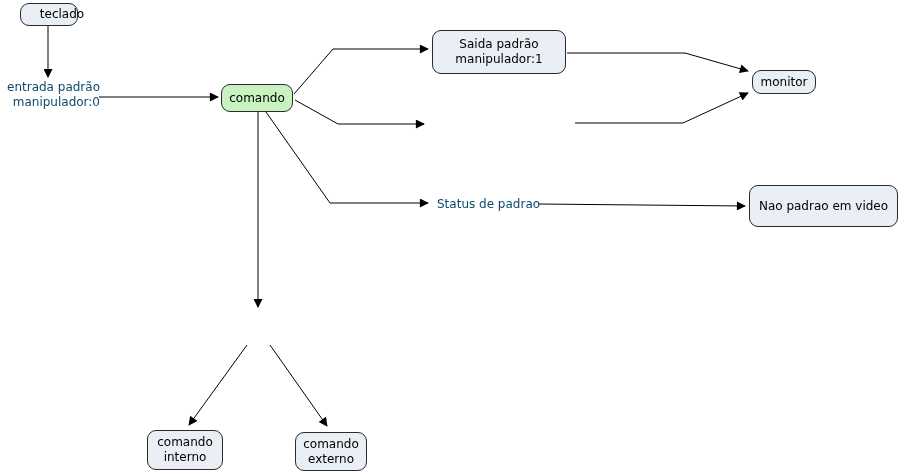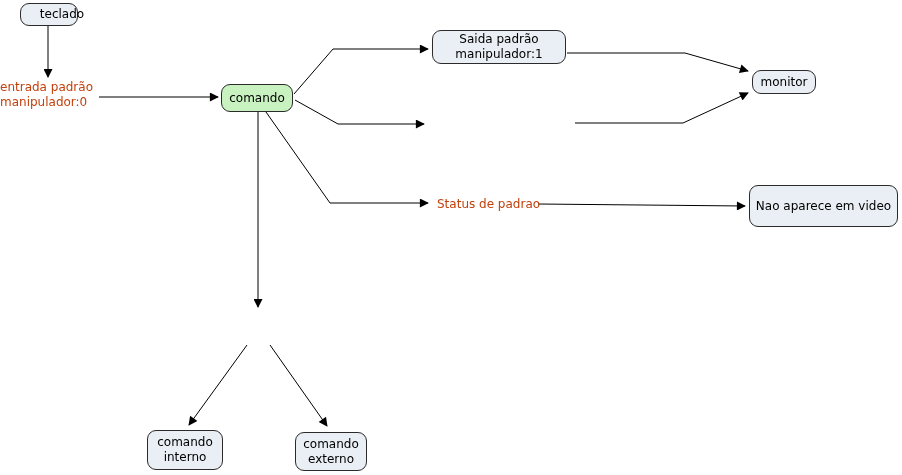--- a/index.html
+++ b/index.html
@@ -41,22 +41,22 @@
     padding: 1px 4px;
   }
   .node.green {
     background: var(--highlight-fill, #c8f2c0);
   }
   .link-label {
     position: absolute;
     z-index: 2;
     font-size: 12px;
     line-height: 15px;
-    color: #c2410c;
-    text-align: left;
+    color: #0c4a6e;
+    text-align: right;
     white-space: pre-line;
   }
   .nowrap { white-space: nowrap; }
   polyline {
     fill: none;
     stroke: var(--line, #000000);
     stroke-width: 1;
   }
 </style>
 </head>
@@ -84,29 +84,29 @@
     <polyline points="270,345 327,426" marker-end="url(#arr)"></polyline>
   </svg>
 
   <div class="node" style="left:20px; top:3px; width:58px; height:23px;padding-left:30px;">teclado</div>
 
   <div class="link-label" style="left:0px; top:80px; width:100px;">entrada padrão
 manipulador:0</div>
 
   <div class="node green" style="left:221px; top:84px; width:72px; height:28px;">comando</div>
 
-  <div class="node" style="left:432px; top:30px; width:134px; height:34px;">Saida padrão
+  <div class="node" style="left:432px; top:30px; width:134px; height:44px;">Saida padrão
 manipulador:1</div>
 
 
   <div class="node" style="left:752px; top:70px; width:64px; height:24px;text-align:center;">monitor</div>
 
   <div class="link-label nowrap" style="left:437px; top:197px;">Status de padrao</div>
 
-  <div class="node" style="left:749px; top:185px; width:149px; height:42px;">Nao aparece em video</div>
+  <div class="node" style="left:749px; top:185px; width:149px; height:42px;">Nao padrao em video</div>
 
 
   <div class="node" style="left:147px; top:430px; width:76px; height:40px;">comando
 interno</div>
 
   <div class="node" style="left:295px; top:432px; width:72px; height:39px;">comando
 externo</div>
 
 </div>
 

